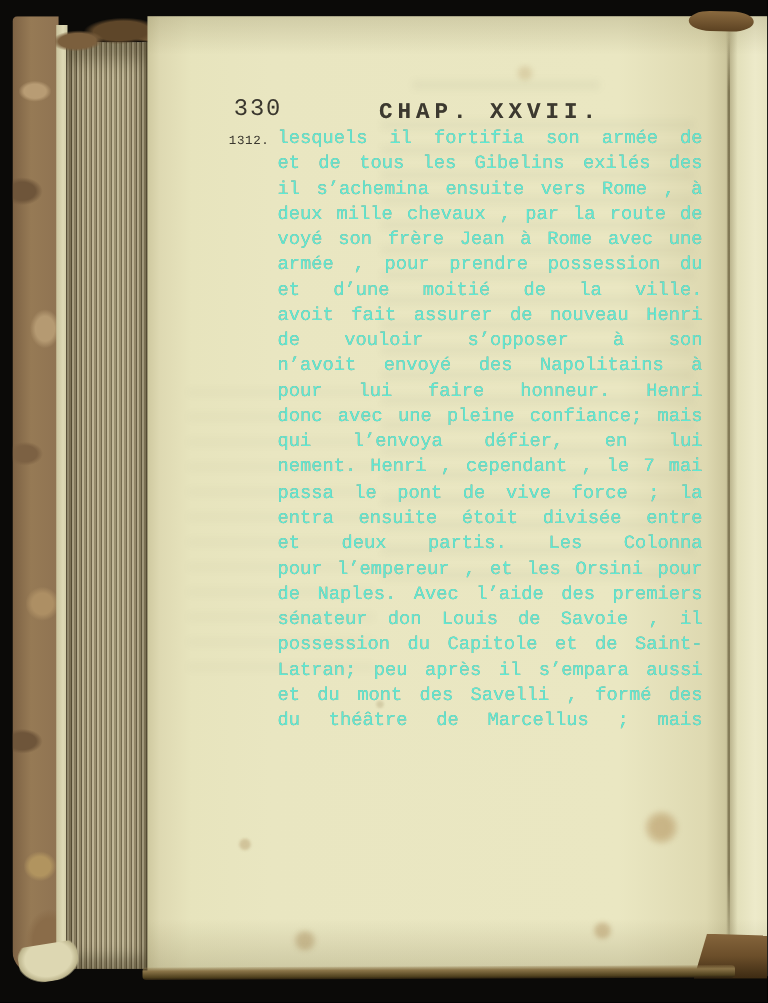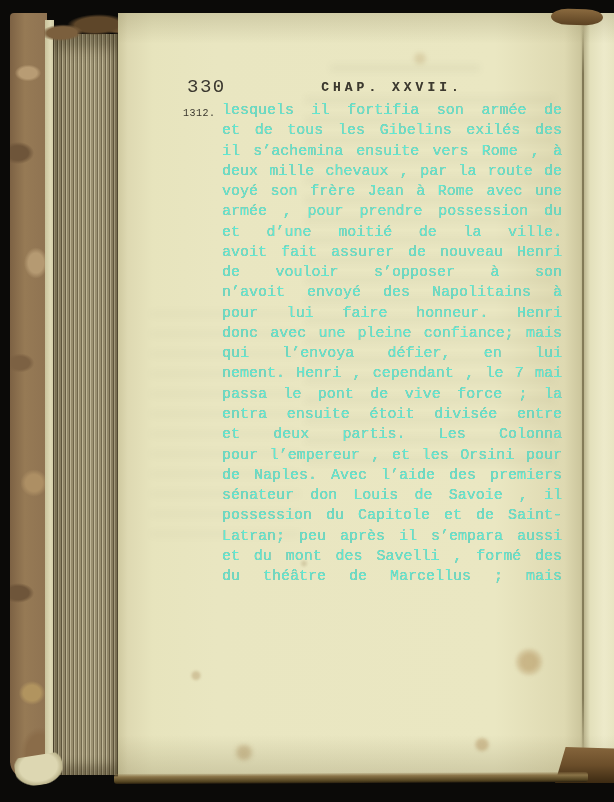--- a/index.html
+++ b/index.html
@@ -101,21 +101,21 @@
   .b1{left:305px;top:96px;width:250px;height:380px;}
   .b2{left:150px;top:310px;width:150px;height:230px;opacity:.3;}
   .b3{left:330px;top:64px;width:150px;height:12px;opacity:.55;}
   
   .pagenum{
     position:absolute;left:187px;top:76px;
     font-size:19px;color:#3a372e;letter-spacing:1.5px;
   }
   .chapter{
     position:absolute;left:222px;top:80px;width:340px;text-align:center;
-    font-size:13px;color:#3c392f;letter-spacing:4px;font-weight:bold;
+    font-size:18px;color:#3c392f;letter-spacing:4px;font-weight:bold;
     text-shadow:0 0 .5px rgba(60,57,47,.5);
   }
   .margin-note{
     position:absolute;left:183px;top:108px;
     font-size:10px;color:#3a372e;letter-spacing:.5px;
   }
   .textblock{position:absolute;left:222px;top:101px;width:340px;}
   .line{
     height:20.28px;overflow:hidden;
     font-size:15px;line-height:20.28px;color:#5eead4;

